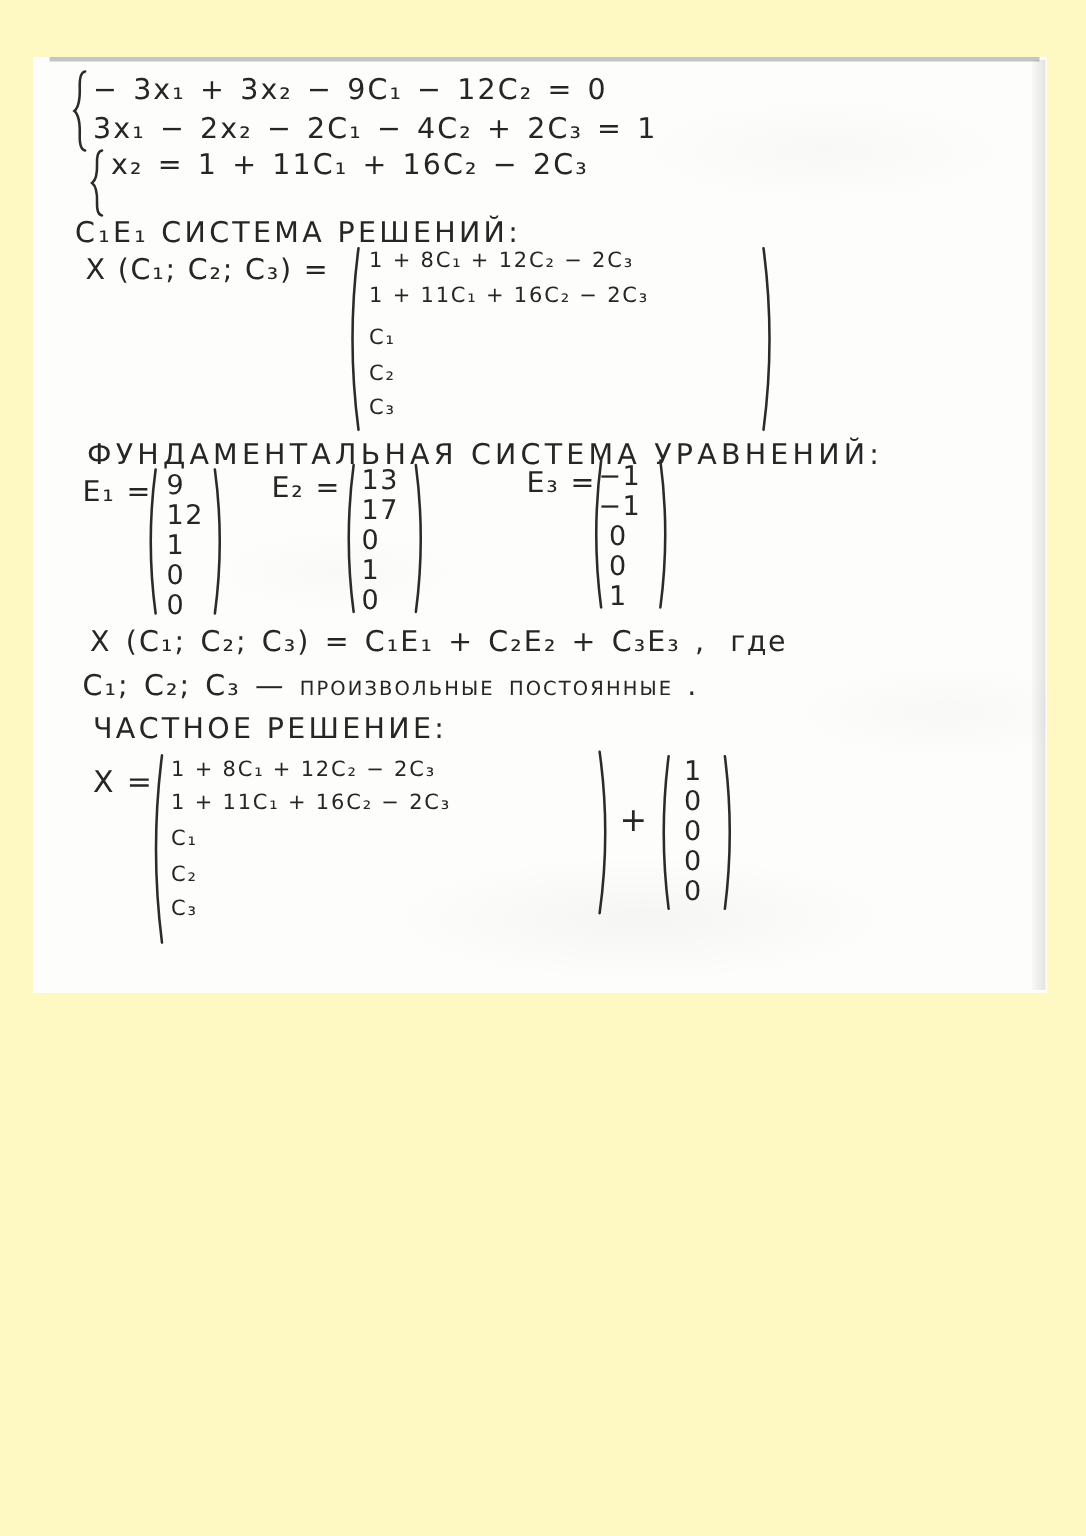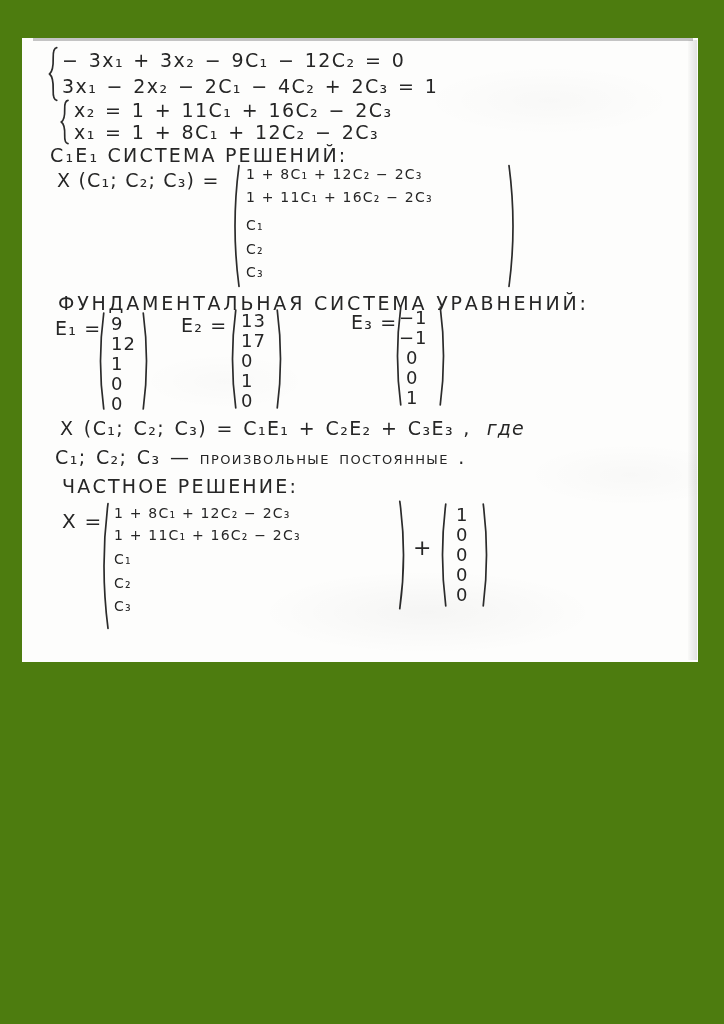--- a/index.html
+++ b/index.html
@@ -2,21 +2,21 @@
 <html><head>
 <meta charset="utf-8">
 <style>
   html, body { margin: 0; padding: 0; }
   body {
     width: 724px; height: 1024px;
     background: #ffffff;
     font-family: "DejaVu Sans", sans-serif;
     overflow: hidden;
   }
-  .page { position: relative; width: 724px; height: 1024px; background: #4d7c0f; }
+  .page { position: relative; width: 724px; height: 1024px; background: #fef9c3; }
 
   
   .scan-bg {
     position: absolute; left: 22px; top: 38px; width: 676px; height: 624px;
     background-color: #fdfdfc;
     background-image:
       radial-gradient(ellipse 180px 50px at 78% 10%, rgba(0,0,0,0.020), transparent 70%),
       radial-gradient(ellipse 240px 60px at 60% 92%, rgba(0,0,0,0.030), transparent 70%),
       radial-gradient(ellipse 120px 40px at 30% 55%, rgba(0,0,0,0.015), transparent 70%),
       radial-gradient(ellipse 150px 45px at 90% 70%, rgba(0,0,0,0.020), transparent 70%);
@@ -37,21 +37,21 @@
     line-height: 1.05;
     font-family: "DejaVu Sans", sans-serif;
   }
   .eq   { font-size: 19px; letter-spacing: 1.4px; word-spacing: 2px; }
   .head { font-size: 19px; letter-spacing: 2.2px; font-weight: 400; }
   .head2{ font-size: 19px; letter-spacing: 2.8px; text-align: center; }
   .row  { font-size: 14px; letter-spacing: 1.2px; }
   .vrow { font-size: 18px; letter-spacing: 1px; }
   .lhs  { font-size: 19px; letter-spacing: 1.2px; }
   .smallcaps { font-variant: small-caps; }
-  .where { font-style: italic; margin-left: 16px; letter-spacing: 1px; }
+  .where { margin-left: 16px; letter-spacing: 1px; }
   .plus { font-size: 22px; }
 
   svg.par { position: absolute; overflow: visible; }
   svg.par path {
     fill: none; stroke: #2b2b2b; stroke-width: 1.7;
     stroke-linecap: round; vector-effect: non-scaling-stroke;
   }
 </style>
 </head>
 <body>
@@ -65,21 +65,20 @@
   <svg class="par" style="left:47px;top:46px;width:13px;height:56px" viewBox="0 0 20 100" preserveAspectRatio="none">
     <path d="M15 3 Q9 4 9.5 22 Q10 44 4 50 Q10 56 9.5 78 Q9 96 15 97"></path>
   </svg>
   <div class="hw eq" style="left:62px;top:51px">− 3x₁ + 3x₂ − 9C₁ − 12C₂ = 0</div>
   <div class="hw eq" style="left:62px;top:77px">3x₁ − 2x₂ − 2C₁ − 4C₂ + 2C₃ = 1</div>
 
   <svg class="par" style="left:59px;top:99px;width:12px;height:46px" viewBox="0 0 20 100" preserveAspectRatio="none">
     <path d="M15 3 Q9 4 9.5 22 Q10 44 4 50 Q10 56 9.5 78 Q9 96 15 97"></path>
   </svg>
   <div class="hw eq" style="left:74px;top:101px">x₂ = 1 + 11C₁ + 16C₂ − 2C₃</div>
-  <div class="hw eq" style="left:74px;top:123px">x₁ = 1 + 8C₁ + 12C₂ − 2C₃</div>
 
   <div class="hw head" style="left:50px;top:146px">C₁E₁ СИСТЕМА РЕШЕНИЙ:</div>
   <div class="hw lhs" style="left:57px;top:171px">X (C₁; C₂; C₃) =</div>
   <svg class="par" style="left:227px;top:163px;width:16px;height:126px" viewBox="0 0 20 100" preserveAspectRatio="none">
       <path d="M15 2 Q5 50 15 98"></path>
     </svg>
   <div class="hw row" style="left:246px;top:167px">1 + 8C₁ + 12C₂ − 2C₃</div>
   <div class="hw row" style="left:246px;top:190px">1 + 11C₁ + 16C₂ − 2C₃</div>
   <div class="hw row" style="left:246px;top:218px">C₁</div>
   <div class="hw row" style="left:246px;top:242px">C₂</div>

